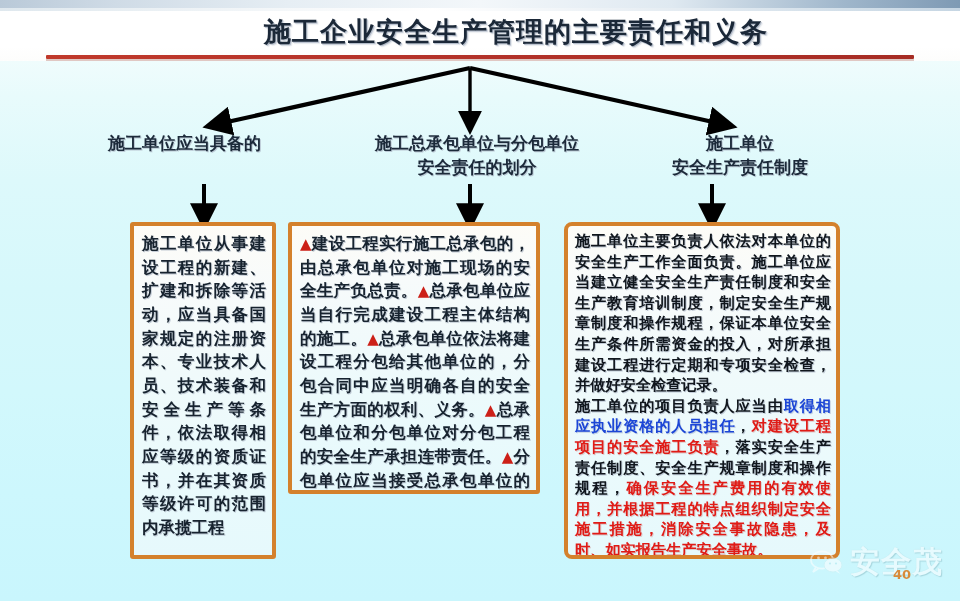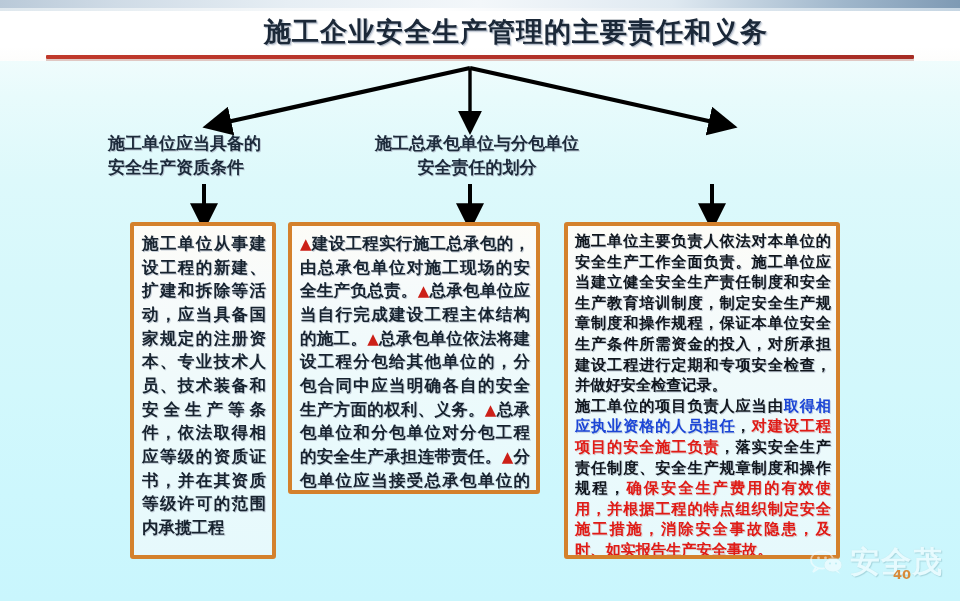--- a/index.html
+++ b/index.html
@@ -136,21 +136,21 @@
   #box-2 .box-inner {
     font-size: 16.5px;
     line-height: 1.435;
     color: #17232f;
     text-shadow: 1px 1px 0 rgba(175,185,200,0.7);
     text-align: justify;
     text-justify: inter-ideograph;
   }
   #box-3 {
     left: 564px; top: 222px;
-    width: 276px; height: 337px;
+    width: 276px; height: 337px; border-radius: 8px;
   }
   #box-3 .box-inner {
     font-size: 15.2px;
     line-height: 1.355;
     color: #10161d;
     text-shadow: 1px 1px 0 rgba(170,182,198,0.65);
     text-align: justify;
     text-justify: inter-ideograph;
     padding: 5px 5px 4px 7px;
   }
@@ -220,25 +220,28 @@
 
     <line x1="470" y1="68" x2="722" y2="124" stroke="#000000" stroke-width="4.2" marker-end="url(#ah)"></line>
 
     <line x1="204" y1="184" x2="204" y2="216" stroke="#000000" stroke-width="4" marker-end="url(#ah)"></line>
     <line x1="470" y1="184" x2="470" y2="216" stroke="#000000" stroke-width="4" marker-end="url(#ah)"></line>
     <line x1="712" y1="184" x2="712" y2="216" stroke="#000000" stroke-width="4" marker-end="url(#ah)"></line>
   </svg>
 
   <div class="col-head" id="head-1">
     <span>施工单位应当具备的</span>
-    <span class="l2">安全生产资质条件</span>
   </div>
   <div class="col-head" id="head-2">
     <span>施工总承包单位与分包单位</span>
     <span class="l2">安全责任的划分</span>
+  </div>
+  <div class="col-head" id="head-3">
+    <span>施工单位</span>
+    <span class="l2">安全生产责任制度</span>
   </div>
 
   <div class="box" id="box-1">
     <div class="box-inner">施工单位从事建设工程的新建、扩建和拆除等活动，应当具备国家规定的注册资本、专业技术人员、技术装备和安全生产等条件，依法取得相应等级的资质证书，并在其资质等级许可的范围内承揽工程</div>
   </div>
 
   <div class="box" id="box-2">
     <div class="box-inner" id="box-2-body"><span class="tri">▲</span><span>建设工程实行施工总承包的，由总承包单位对施工现场的安全生产负总责。</span><span class="tri">▲</span><span>总承包单位应当自行完成建设工程主体结构的施工。</span><span class="tri">▲</span><span>总承包单位依法将建设工程分包给其他单位的，分包合同中应当明确各自的安全生产方面的权利、义务。</span><span class="tri">▲</span><span>总承包单位和分包单位对分包工程的安全生产承担连带责任。</span><span class="tri">▲</span><span>分包单位应当接受总承包单位的安全生产管理，分包单位不服从管理导致生产安全事故的，由分包单位承担主要责任。</span></div>
   </div>
 

